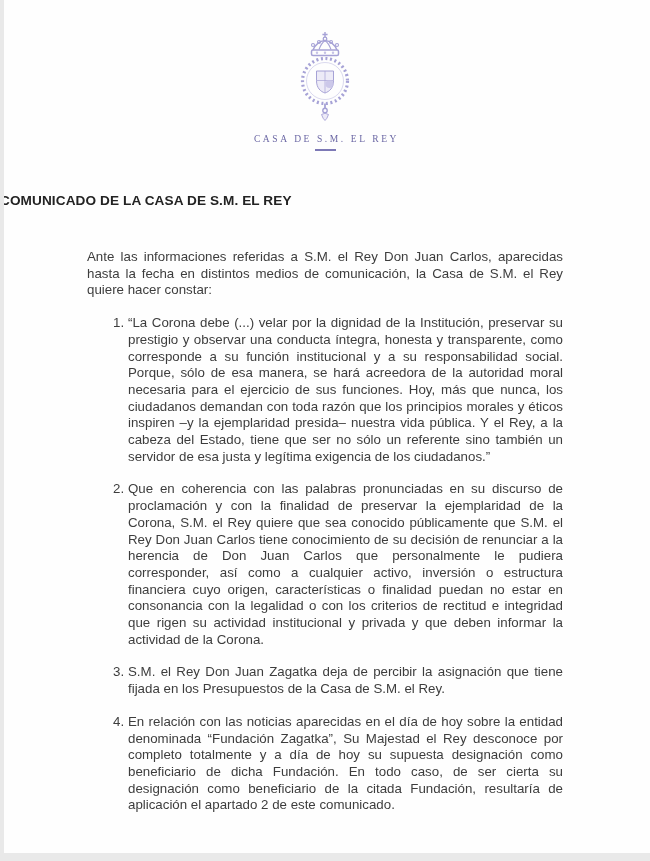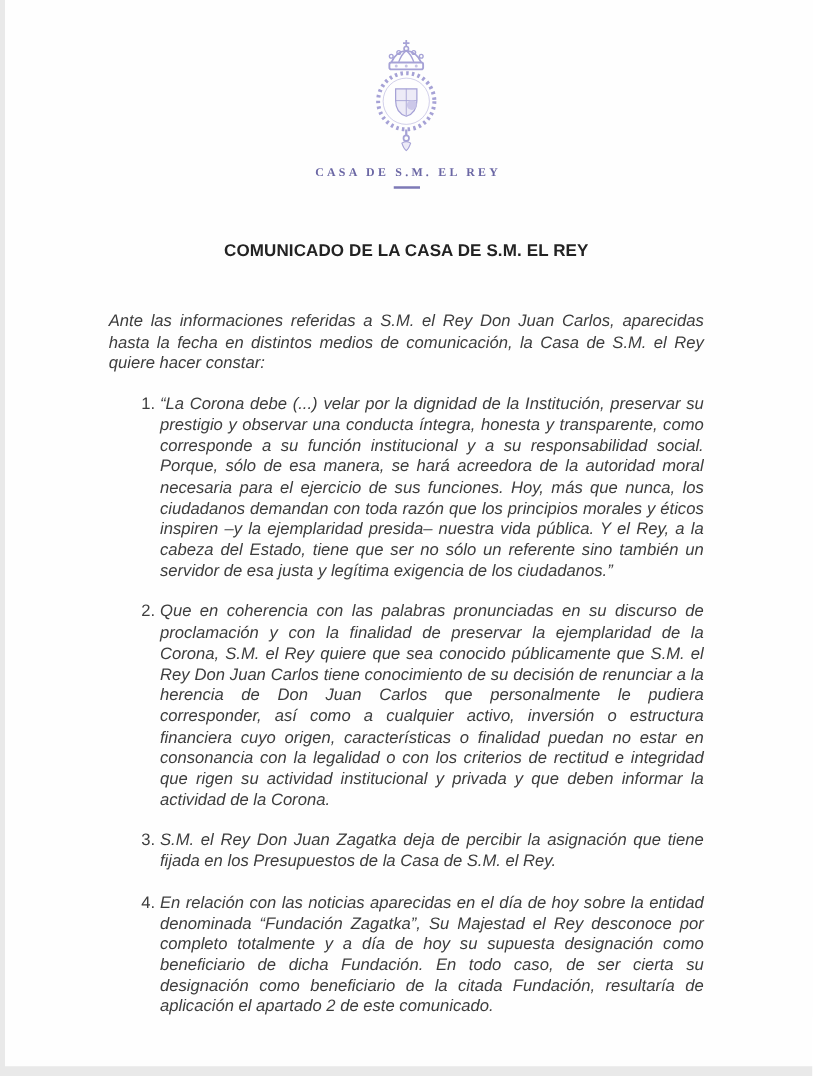--- a/index.html
+++ b/index.html
@@ -29,43 +29,42 @@
   .crest .ch-stroke  { stroke: var(--accent-purple, #a6a2d6); fill: none; }
   .crest .ch-fill    { fill: var(--crest-fill, #edebf7); stroke: var(--accent-purple, #a6a2d6); }
   .crest .ch-blob    { fill: var(--accent-purple-light, #cac7e8); stroke: none; }
   .org-name {
     margin-top: 12px;
     font-family: "Liberation Serif", serif;
     font-size: 9.5px;
     letter-spacing: 2.6px;
     padding-left: 3px; 
     color: var(--org-name-color, #6b67a4);
-    font-weight: bold;
+    font-weight: normal;
   }
   .org-rule {
     width: 21px; height: 2px;
     margin: 5px auto 0;
     background: var(--rule-color, #7d79b6);
   }
   .title {
     margin: 42px 0 16px;
-    text-align: center;
     font-size: 13.6px;
     font-weight: bold;
     color: var(--title-color, #232323);
     letter-spacing: 0.1px;
   }
   .content {
     margin: 41px 87px 0 87px;
     font-size: 13.3px;
     line-height: 16.7px;
     color: var(--body-text-color, #3d3d3d);
     text-align: justify;
   }
-  .content p { margin: 0; font-style: italic; }
+  .content p { margin: 0; }
   .intro { margin: 0; }
   .item {
     display: flex;
     margin-top: 16px;
     padding-left: 26px;
   }
   .item .num { width: 15px; flex: 0 0 15px; }
   .item-body { flex: 1; min-width: 0; }
   .item-body p + p { margin-top: 17px; }
 </style>

